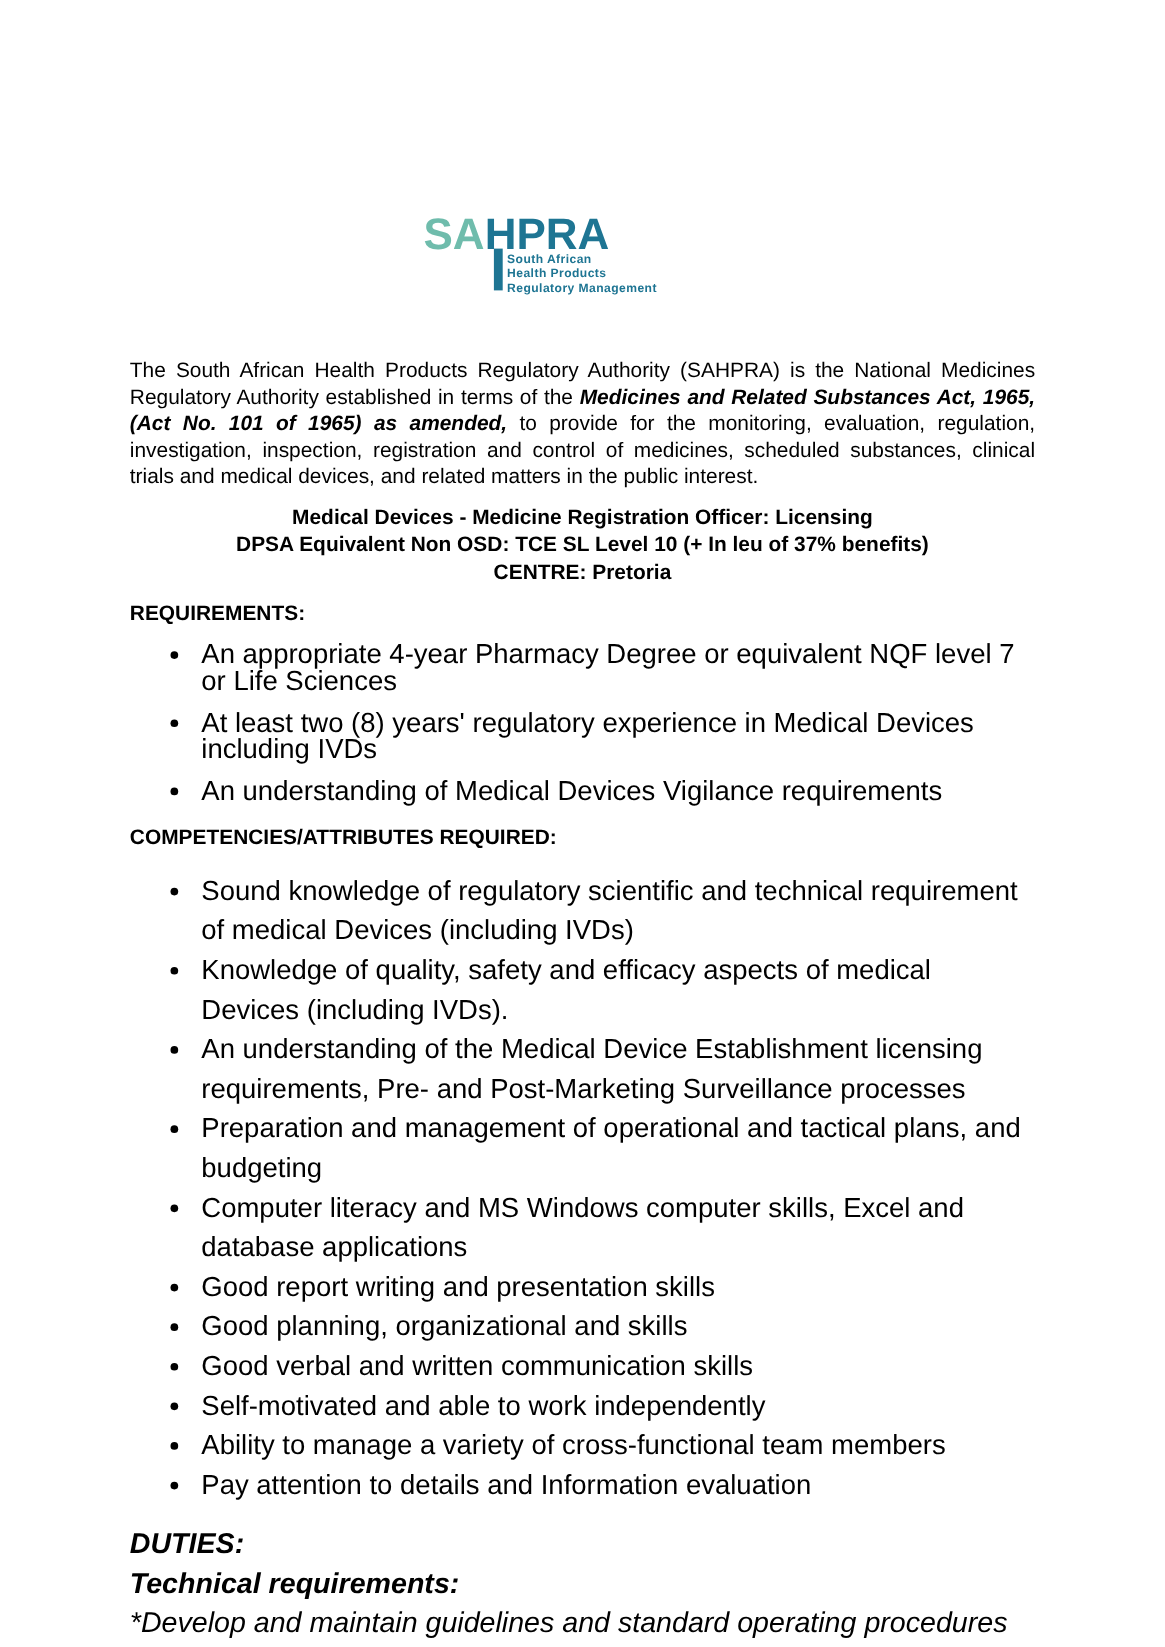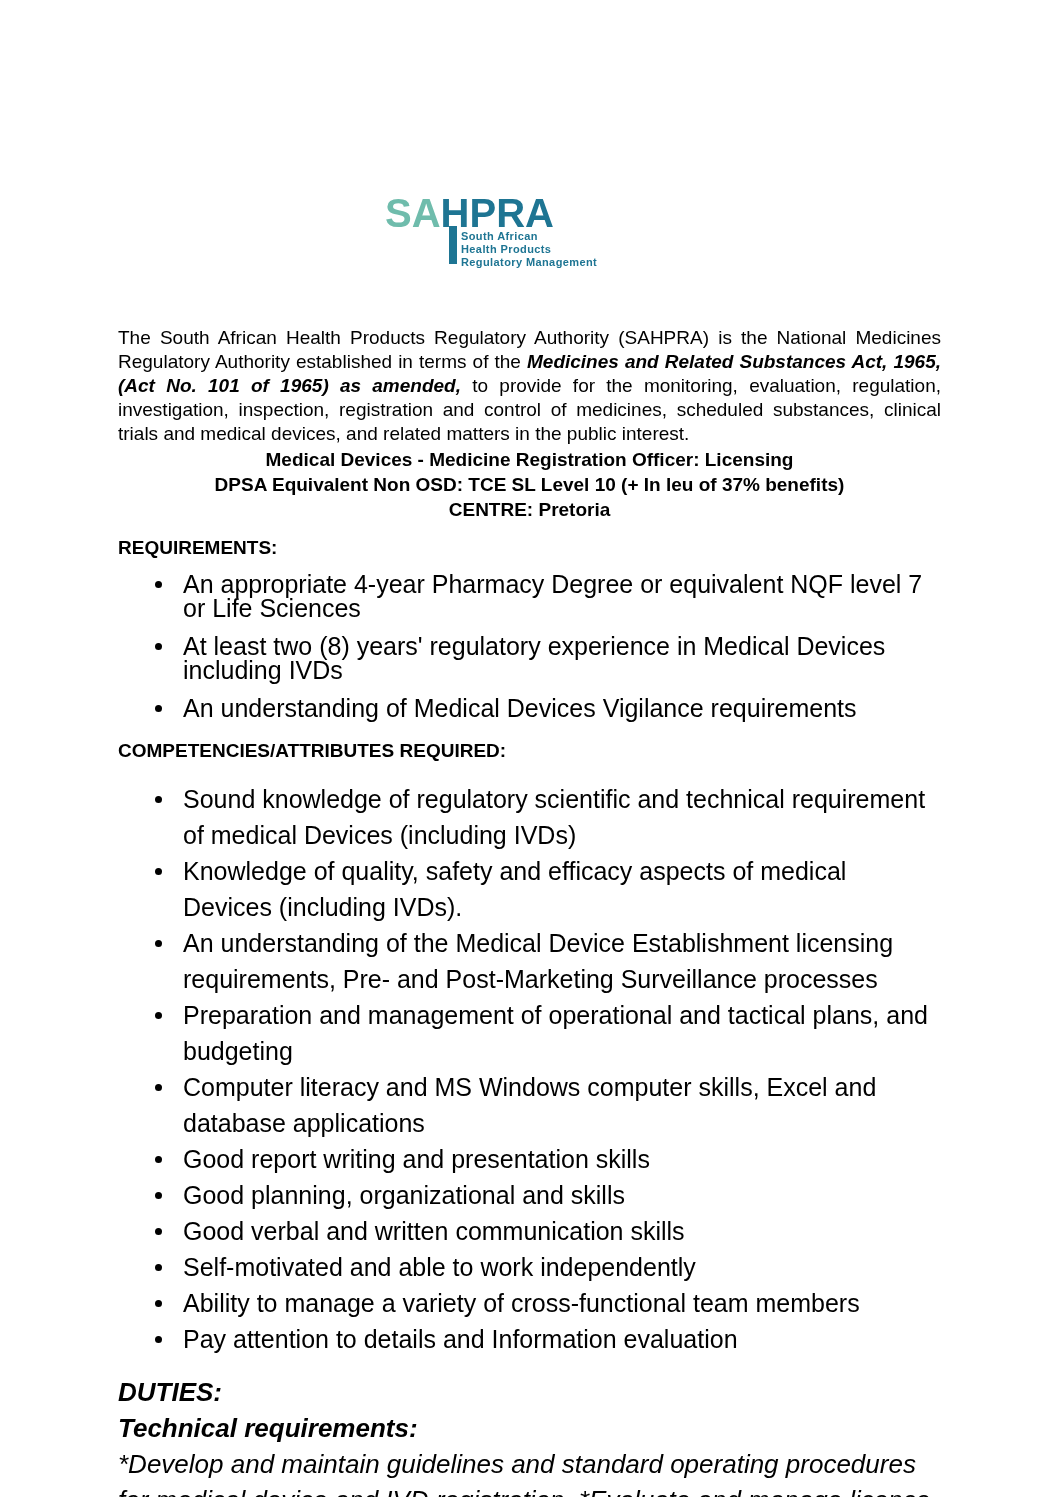--- a/index.html
+++ b/index.html
@@ -31,21 +31,21 @@
   }
   
   .intro {
     margin-top:53px;
     font-size:19px; line-height:24px;
     text-align:justify;
   }
   .intro .em { font-weight:bold; font-style:italic; }
   
   .title-block {
-    margin-top:1px;
+    margin-top:12px;
     text-align:center; font-weight:bold;
     font-size:19px; line-height:25px;
   }
   
   .sec-heading {
     font-weight:bold; font-size:19px; line-height:24px;
   }
   .req-heading  { margin-top:14px; }
   .comp-heading { margin-top:19px; }
   

